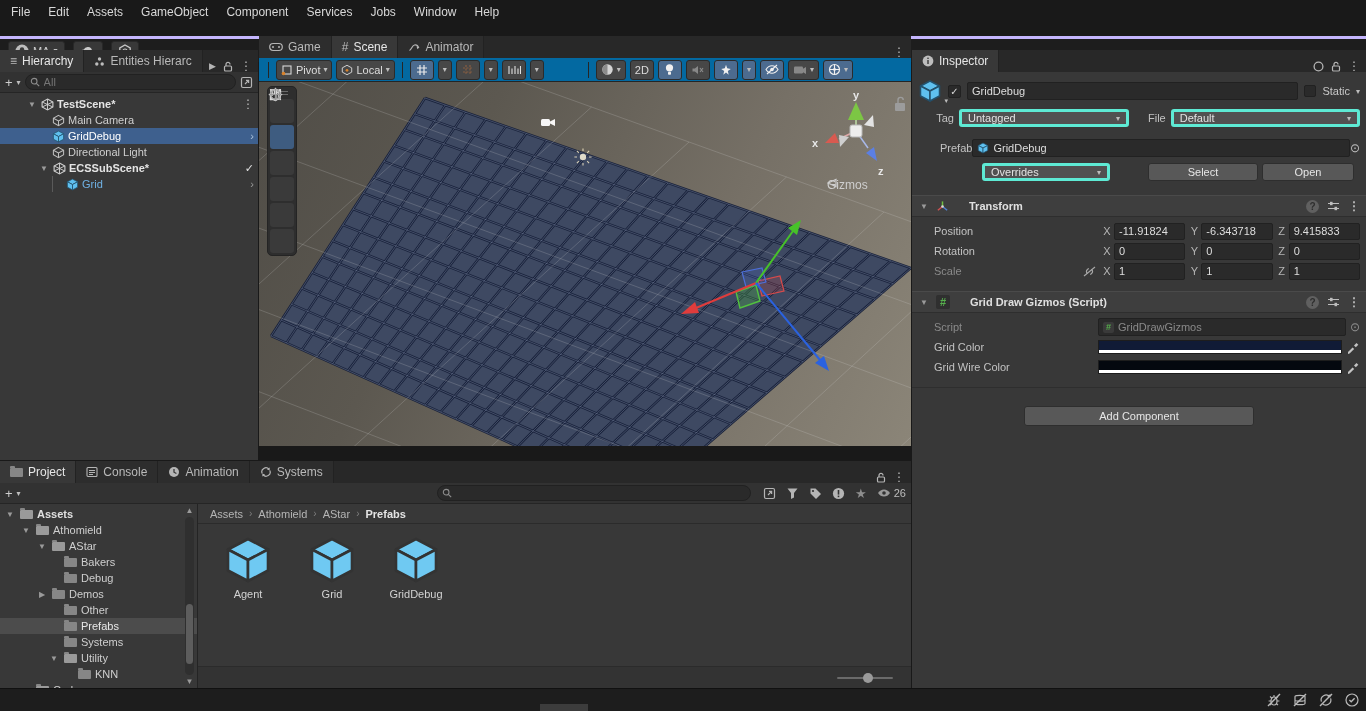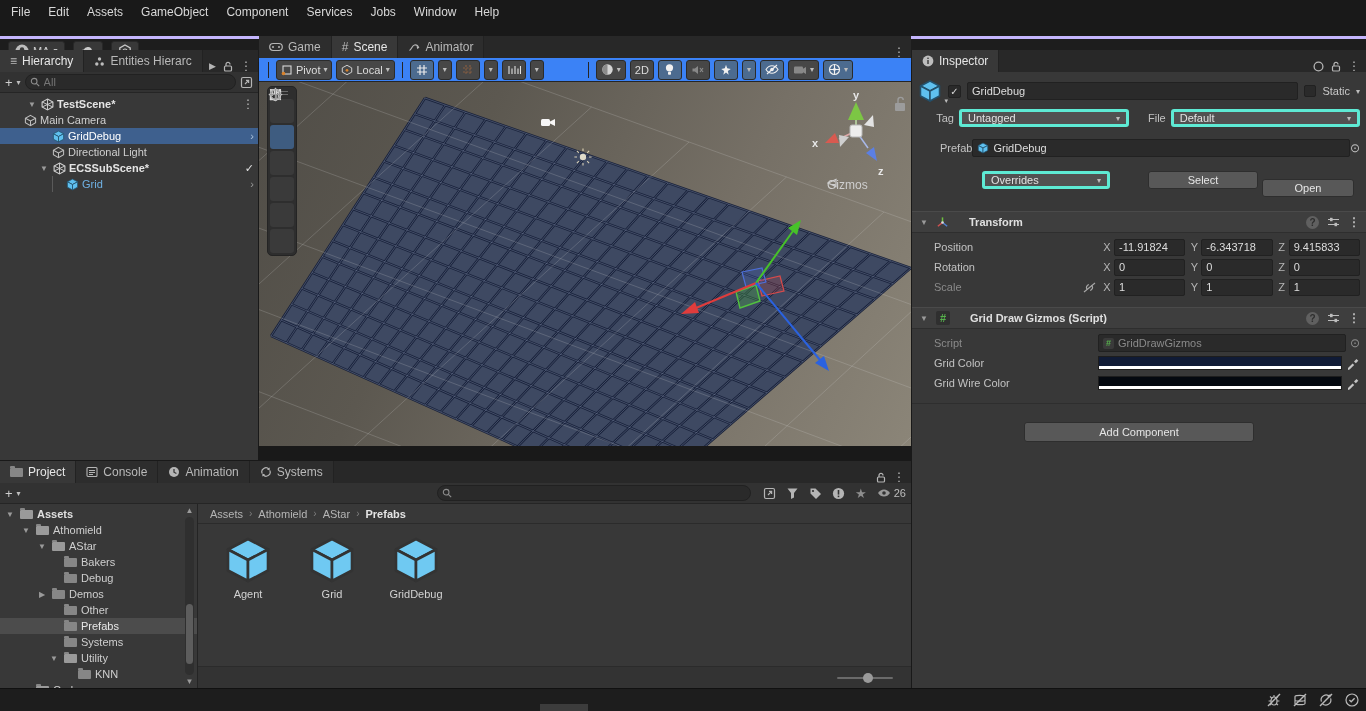--- a/index.html
+++ b/index.html
@@ -32,21 +32,21 @@
   #hierarchy{left:0;top:50px;width:258px;height:410px;background:#383838}
   .hrow{height:16px;display:flex;align-items:center;gap:3px;padding-right:4px;color:#cfcfcf}
   .hrow .grow{flex:1}
   .hrow.sel{background:#3e608e;color:#fff}
   .fold{width:12px;text-align:center;font-size:8px;color:#9a9a9a}
   .bold{font-weight:bold}
   .blue-text{color:#6fb1e4}
   .chev{color:#a8c0da;font-size:11px}
   
   #scene{left:259px;top:36px;width:652px;height:410px;background:#383838;display:flex;flex-direction:column}
-  .stoolbar{height:24px;background:#3b82f6;display:flex;align-items:center;padding:0 6px;gap:4px;border-bottom:1px solid #252525}
+  .stoolbar{height:24px;background:#0369a1;display:flex;align-items:center;padding:0 6px;gap:4px;border-bottom:1px solid #252525}
   .sbtn{height:20px;min-width:24px;background:#474747;border:1px solid #2b2b2b;border-radius:3px;display:flex;align-items:center;justify-content:center;gap:3px;color:#ddd;padding:0 4px;font-size:11px}
   .sbtn.on{background:#4c6b8f}
   .sbtn.dim svg{opacity:.45}
   .vsep{width:1px;height:16px;background:#262626;margin:0 3px}
   .viewport{position:relative;flex:1;overflow:hidden;background:linear-gradient(115deg,#504d47 0%,#5c5850 30%,#767066 65%,#8b8578 100%)}
   .viewport svg{position:absolute;left:0;top:0}
   .tool-palette{position:absolute;left:8px;top:4px;width:30px;background:#2e2e2e;border:1px solid #242424;border-radius:5px;padding:2px;display:flex;flex-direction:column;gap:2px}
   .tp-handle{height:8px;display:flex;flex-direction:column;justify-content:center;gap:2px;padding:0 6px}
   .tp-handle i{height:1px;background:#6b6b6b}
   .tpbtn{height:24px;background:#3a3a3a;border-radius:3px;display:flex;align-items:center;justify-content:center}
@@ -219,21 +219,21 @@
       <div class="hrow" style="padding-left:26px">
         <span class="fold">▼</span>
         <svg width="13" height="13" viewBox="0 0 14 14">
             <polygon points="7,1.2 12.8,4.3 12.8,9.7 7,12.8 1.2,9.7 1.2,4.3" fill="none" stroke="#d0d0d0" stroke-width="1.2"></polygon>
             <path d="M7 1.2V12.8M1.2 4.3L12.8 9.7M12.8 4.3L1.2 9.7" stroke="#d0d0d0" stroke-width="1"></path>
           </svg>
         <span class="bold" style="color:#e4e4e4">TestScene*</span>
         <span class="grow"></span>
         <span class="kebab">⋮</span>
       </div>
-      <div class="hrow" style="padding-left:24px">
+      <div class="hrow" style="padding-left:52px">
         <svg width="13" height="13" viewBox="0 0 14 14">
             <polygon points="7,1.5 12.5,4.5 12.5,9.5 7,12.5 1.5,9.5 1.5,4.5" fill="none" stroke="#bfbfbf" stroke-width="1.1"></polygon>
             <path d="M1.5 4.5L7 7.4l5.5-2.9M7 7.4V12.5" fill="none" stroke="#bfbfbf" stroke-width="1.1"></path>
           </svg>
         <span>Main Camera</span>
       </div>
       <div class="hrow sel" style="padding-left:52px">
         <svg width="13" height="13" viewBox="0 0 48 48">
             <g stroke="#23506b" stroke-width="3" fill="#5fc0ef" stroke-linejoin="round">
               <polygon points="24,4 43,14 24,24 5,14"></polygon>
@@ -675,21 +675,21 @@
       <span style="color:#bdbdbd;font-size:12px">⊙</span>
     </div>
     <div style="display:flex;align-items:center;padding:4px 6px 8px 0">
       <div class="dd" style="width:128px;margin-left:70px">
           <span>Overrides</span>
           <span class="dd-arrow">▾</span>
         </div>
       <div class="btn" style="width:110px;margin-left:38px">
           <span>Select</span>
         </div>
-      <div class="btn" style="flex:1;margin:16px 6px 0 4px">
+      <div class="btn" style="flex:1;margin:0 6px 0 4px">
           <span>Open</span>
         </div>
     </div>
 
     <div class="comp-header" style="margin-top:6px">
       <span class="fold">▼</span>
       <svg width="13" height="13" viewBox="0 0 14 14">
           <path d="M7 7L7 1.5" stroke="#6fbf3f" stroke-width="1.6"></path>
           <path d="M7 7L2 11" stroke="#d05050" stroke-width="1.6"></path>
           <path d="M7 7l5 4" stroke="#5080d0" stroke-width="1.6"></path>

